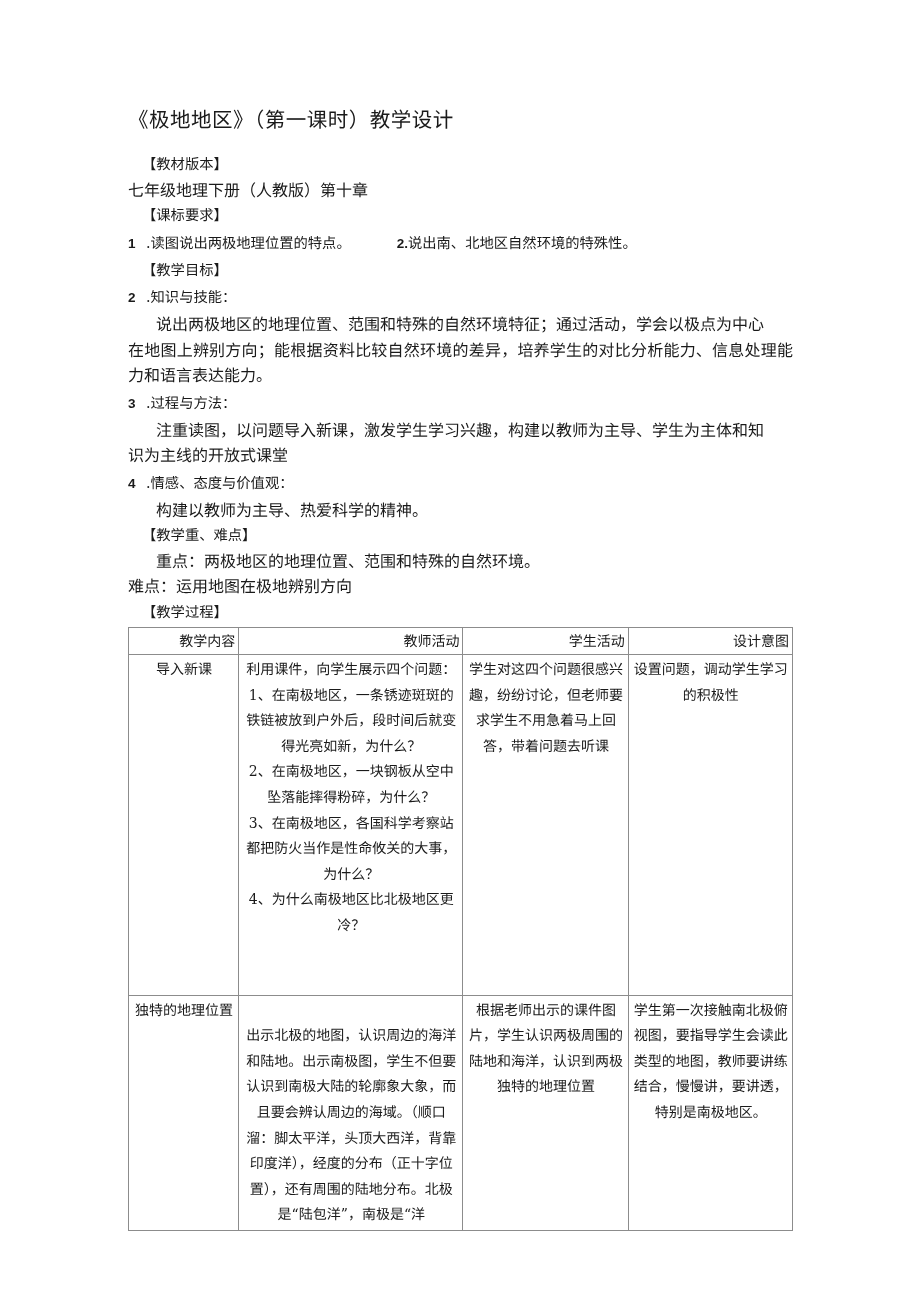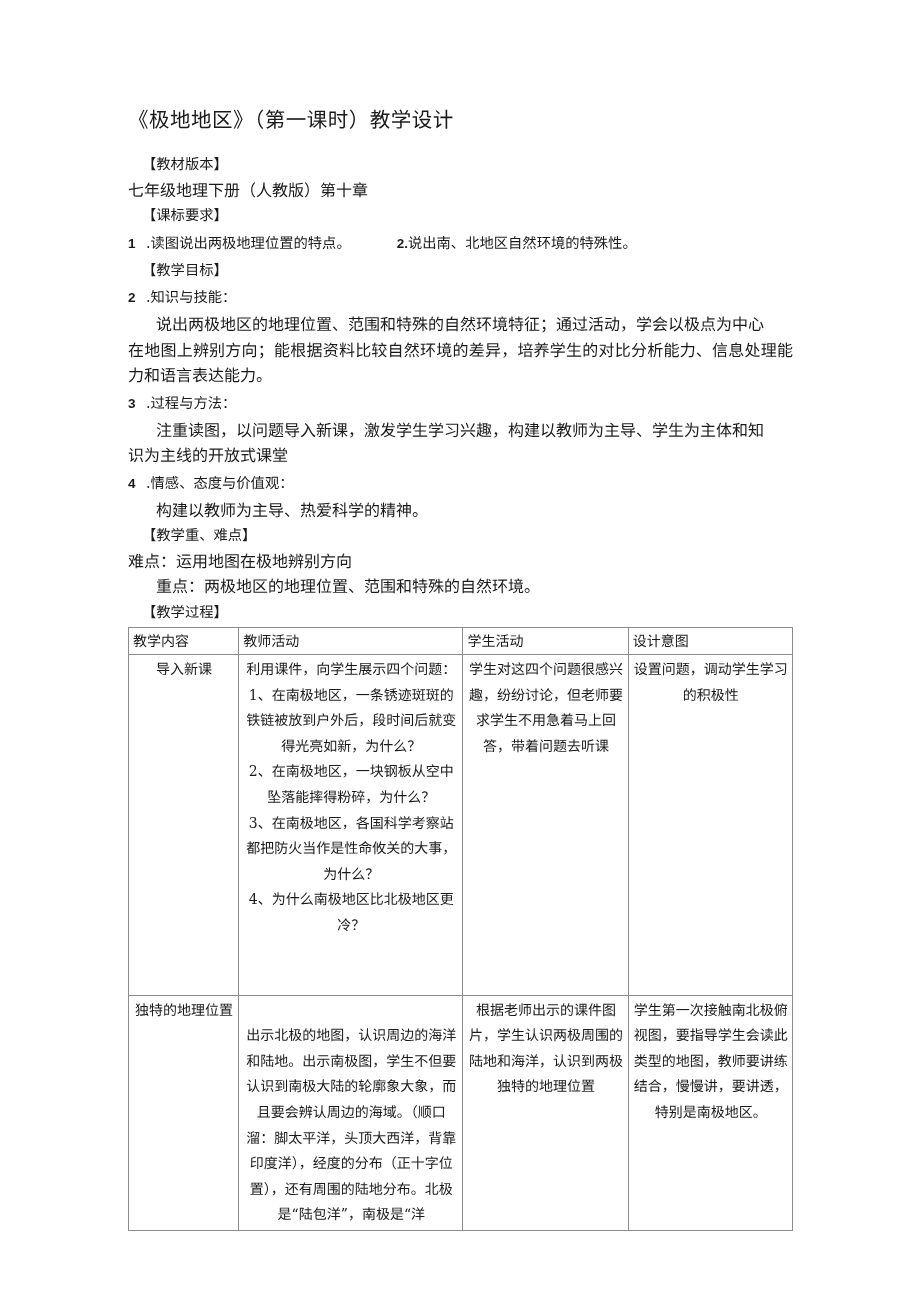--- a/index.html
+++ b/index.html
@@ -94,21 +94,21 @@
     border: 1px solid #8c8c8c;
     vertical-align: top;
     padding: 2px 3px 2px 4px;
     font-size: 14px;
     line-height: 25.6px;
     font-weight: normal;
     word-break: break-all;
     text-align: center;
   }
   table.lesson-table th {
-    text-align: left;
+    text-align: right;
     padding-top: 1px;
     padding-bottom: 1px;
     line-height: 24px;
   }
   .col-1 { width: 110px; }
   .col-2 { width: 224px; }
   .col-3 { width: 165px; }
   .col-4 { width: 164px; }
 
   .cell-lines p {
@@ -142,22 +142,22 @@
     <p class="block">在地图上辨别方向；能根据资料比较自然环境的差异，培养学生的对比分析能力、信息处理能力和语言表达能力。</p>
 
     <p class="numlist"><span class="num nwide">3</span><span>.过程与方法：</span></p>
     <p class="block indent-1">注重读图，以问题导入新课，激发学生学习兴趣，构建以教师为主导、学生为主体和知</p>
     <p class="block">识为主线的开放式课堂</p>
 
     <p class="numlist"><span class="num nwide">4</span><span>.情感、态度与价值观：</span></p>
     <p class="block indent-1">构建以教师为主导、热爱科学的精神。</p>
 
     <p class="bracket-head">【教学重、难点】</p>
+    <p class="block indent-1">重点：两极地区的地理位置、范围和特殊的自然环境。</p>
     <p class="block">难点：运用地图在极地辨别方向</p>
-    <p class="block indent-1">重点：两极地区的地理位置、范围和特殊的自然环境。</p>
 
     <p class="bracket-head">【教学过程】</p>
 
     <table class="lesson-table">
       <colgroup>
         <col class="col-1">
           <col class="col-2">
           <col class="col-3">
           <col class="col-4">
       </colgroup>

